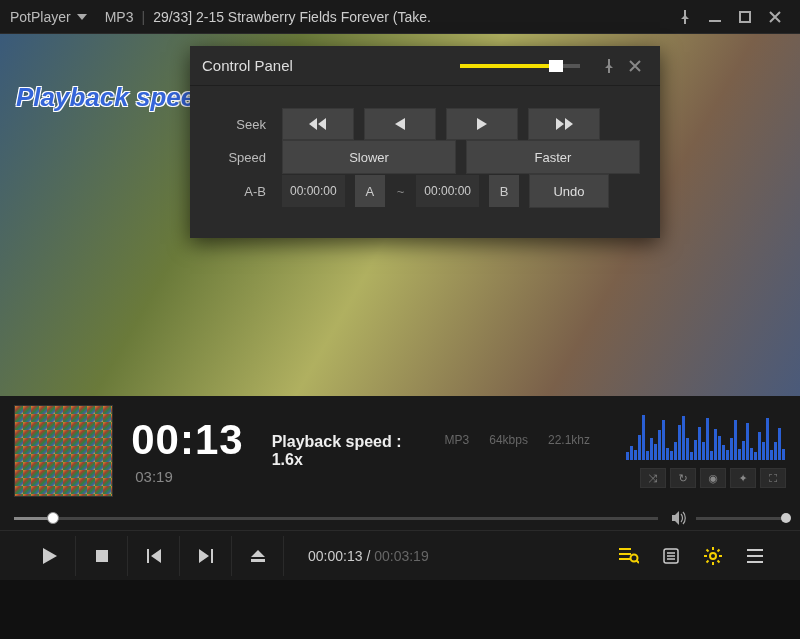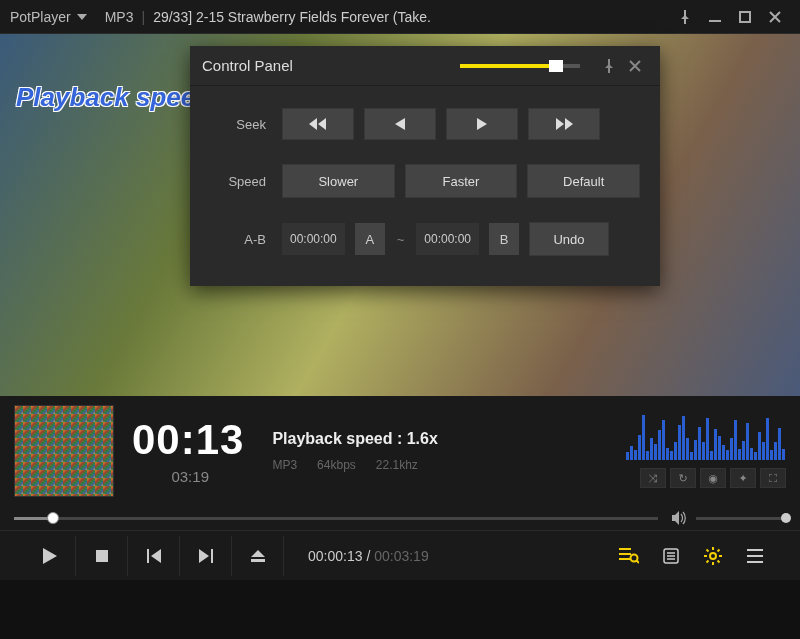--- a/index.html
+++ b/index.html
@@ -77,21 +77,21 @@
 .tabs { display: flex; border-bottom: 1px solid #1e1e1e; }
 .tab {
   flex: 1; height: 44px; display: flex; align-items: center; justify-content: center;
   font-size: 14px; color: #888; background: #232323; cursor: pointer;
   border-right: 1px solid #1e1e1e;
 }
 .tab:last-child { border-right: none; }
 .tab.active { background: #2a2a2a; color: #eee; }
 
 .panel-body { padding: 22px 20px 26px 20px; }
-.row { display: flex; align-items: center; gap: 10px; margin-bottom: 24px; }
+.row { display: flex; align-items: center; gap: 10px; }
 .row:last-child { margin-bottom: 4px; }
 .row-label { width: 56px; text-align: right; font-size: 13px; color: #bbb; margin-right: 6px; }
 .pbtn {
   height: 32px; background: #444; color: #ddd; font-size: 13px;
   display: inline-flex; align-items: center; justify-content: center;
   cursor: pointer; border: 1px solid #383838;
 }
 .pbtn.icon { width: 72px; font-size: 16px; }
 .pbtn.txt { flex: 1; min-width: 80px; padding: 16px 10px; }
 .ab-time { height: 32px; background: #333; padding: 0 8px; display: inline-flex; align-items: center; font-size: 12px; color: #ccc; }
@@ -108,22 +108,22 @@
   gap: 18px;
 }
 .albumart {
   width: 100px; height: 92px;
   background: linear-gradient(135deg, #d89030 0%, #a04030 30%, #308040 55%, #4060a0 80%, #d0c040 100%);
   background-size: 8px 8px, cover;
   border: 1px solid #333;
 }
 .times { display: flex; flex-direction: column; line-height: 1; }
 .cur-time { font-size: 42px; font-weight: 700; color: #fff; letter-spacing: 1px; }
-.tot-time { font-size: 15px; color: #888; margin-top: 8px; margin-left: 4px; text-align: center; }
-.meta { display: flex; flex-direction: column; gap: 10px; margin-left: 10px; }
+.tot-time { font-size: 15px; color: #888; margin-top: 8px; margin-left: 4px; }
+.meta { display: flex; gap: 10px; margin-left: 10px; }
 .speed-line { font-size: 16px; font-weight: 600; color: #eee; }
 .codec-line { font-size: 12px; color: #666; display: flex; gap: 20px; }
 .infostrip .spacer { flex: 1; }
 .visualizer { width: 160px; height: 46px; display: flex; align-items: flex-end; gap: 1px; }
 .visualizer .bar { width: 3px; background: #2a5fd4; }
 .mini-btn { width: 26px; height: 20px; background: #2a2a2a; display: inline-flex; align-items: center; justify-content: center; font-size: 11px; color: #888; cursor: pointer; border: 1px solid #333; }
 
 
 .seekbar {
   height: 24px; background: #1a1a1a; position: relative; display: flex; align-items: center; padding: 0 14px;
@@ -234,21 +234,20 @@
       <div class="pbtn icon">
         <svg width="18" height="12" viewBox="0 0 18 12">
             <path d="M9 6L1 0v12zM18 6L10 0v12z" fill="#ddd"></path>
           </svg>
       </div>
     </div>
     <div class="row">
       <div class="row-label">Speed</div>
       <div class="pbtn txt">Slower</div>
       <div class="pbtn txt">Faster</div>
-      <div class="pbtn txt">Default</div>
     </div>
     <div class="row">
       <div class="row-label">A-B</div>
       <div class="ab-time">00:00:00</div>
       <div class="ab-lbl">A</div>
       <span class="tilde">~</span>
       <div class="ab-time">00:00:00</div>
       <div class="ab-lbl">B</div>
       <div class="pbtn txt" style="flex:0 0 64px">Undo</div>
     </div>

